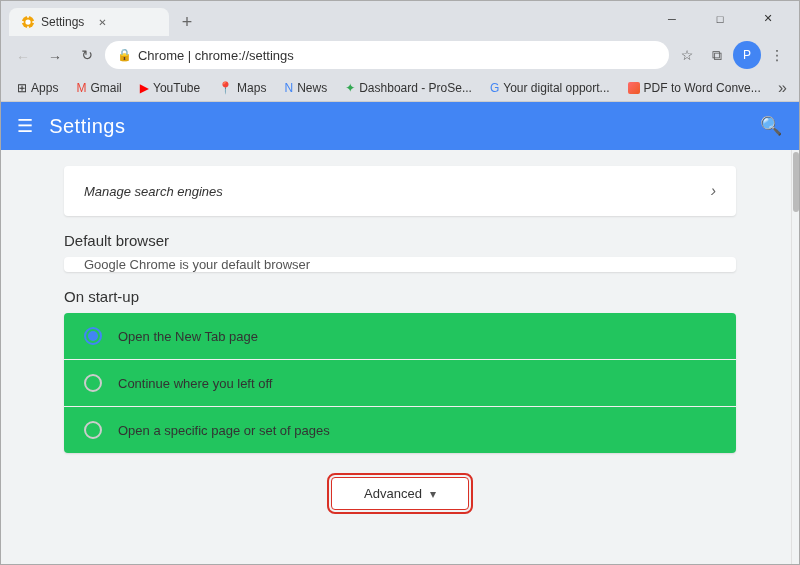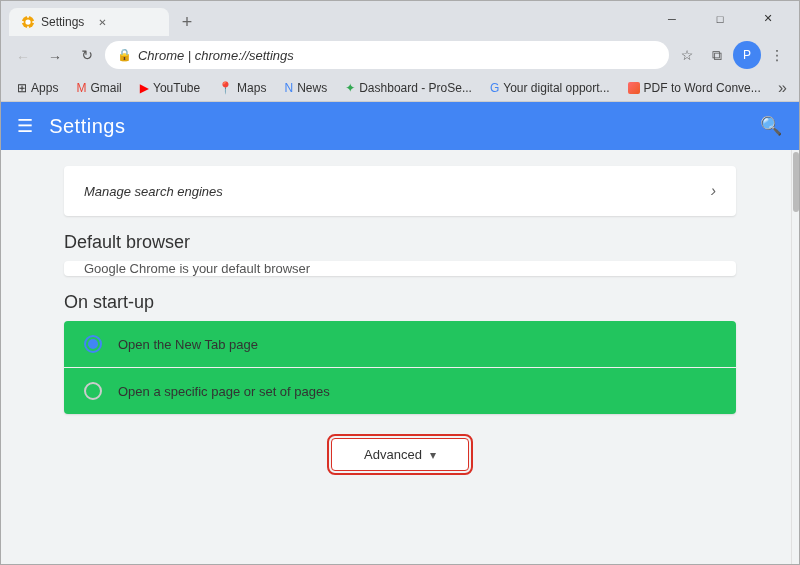--- a/index.html
+++ b/index.html
@@ -18,21 +18,21 @@
     .new-tab-btn { width: 28px; height: 28px; display: flex; align-items: center; justify-content: center; border-radius: 50%; cursor: pointer; font-size: 18px; color: #666; margin-left: 4px; }
     .window-controls { display: flex; gap: 2px; align-items: center; }
     .win-btn { width: 46px; height: 28px; display: flex; align-items: center; justify-content: center; cursor: pointer; font-size: 11px; color: #333; }
 
     
     .address-bar { background: #dee1e6; display: flex; align-items: center; padding: 4px 8px; gap: 4px; height: 38px; }
     .nav-btn { width: 28px; height: 28px; border-radius: 50%; display: flex; align-items: center; justify-content: center; cursor: pointer; color: #555; font-size: 14px; }
     .nav-btn.disabled { color: #bbb; cursor: default; }
     .omnibox { flex: 1; background: white; border-radius: 20px; height: 28px; display: flex; align-items: center; padding: 0 12px; gap: 6px; font-size: 13px; color: #333; }
     .omnibox-lock { color: #555; font-size: 12px; }
-    .omnibox-text { flex: 1; color: #333; font-style: italic; }
+    .omnibox-text { flex: 1; color: #333; }
     .toolbar-right { display: flex; align-items: center; gap: 2px; }
     .toolbar-btn { width: 28px; height: 28px; border-radius: 50%; display: flex; align-items: center; justify-content: center; cursor: pointer; color: #555; font-size: 14px; }
     .avatar-btn { width: 28px; height: 28px; border-radius: 50%; background: #4285f4; display: flex; align-items: center; justify-content: center; color: white; font-size: 12px; cursor: pointer; }
 
     
     .bookmarks-bar { background: #dee1e6; display: flex; align-items: center; padding: 0 8px; height: 28px; gap: 2px; border-bottom: 1px solid #ccc; }
     .bookmark-item { display: flex; align-items: center; gap: 4px; padding: 2px 8px; border-radius: 4px; font-size: 12px; color: #333; cursor: pointer; white-space: nowrap; }
     .more-btn { margin-left: auto; font-size: 16px; cursor: pointer; color: #555; padding: 2px 4px; }
 
     
@@ -41,21 +41,21 @@
     .app-header-title { font-size: 20px; font-weight: 400; letter-spacing: 0.5px; }
     .app-header-search { margin-left: auto; font-size: 18px; cursor: pointer; }
     .settings-inner { max-width: 720px; margin: 0 auto; padding: 16px 24px 40px; }
 
     .settings-section { background: white; border-radius: 4px; box-shadow: 0 1px 2px rgba(0,0,0,0.1); margin-bottom: 16px; }
 
     .settings-row { display: flex; align-items: center; justify-content: space-between; padding: 16px 20px; font-size: 13px; color: #333; cursor: pointer; font-style: italic; }
     .settings-row-label { color: #333; }
     .settings-row-arrow { color: #666; font-size: 16px; }
 
-    .section-title { font-size: 18px; font-weight: 500; color: #333; margin: 16px 0 8px; }
+    .section-title { font-size: 15px; font-weight: 500; color: #333; margin: 16px 0 8px; }
 
     .info-box { background: white; border-radius: 4px; box-shadow: 0 1px 2px rgba(0,0,0,0.1); padding: 0 20px; font-size: 13px; color: #555; margin-bottom: 16px; }
 
     .startup-options { background: #22c55e; border-radius: 4px; box-shadow: 0 1px 2px rgba(0,0,0,0.1); margin-bottom: 24px; }
     .startup-option { display: flex; align-items: center; gap: 16px; padding: 14px 20px; cursor: pointer; font-size: 13px; color: #333; }
     .startup-option:not(:last-child) { border-bottom: 1px solid #f0f0f0; }
 
     
     .radio { width: 18px; height: 18px; border-radius: 50%; border: 2px solid #ccc; display: flex; align-items: center; justify-content: center; flex-shrink: 0; }
     .radio.checked { border-color: #4285f4; }
@@ -179,20 +179,24 @@
         </div>
 
         <div class="section-title">On start-up</div>
         <div class="startup-options">
           <div class="startup-option">
             <div class="radio checked"></div>
             <span>Open the New Tab page</span>
           </div>
           <div class="startup-option">
             <div class="radio"></div>
+            <span>Continue where you left off</span>
+          </div>
+          <div class="startup-option">
+            <div class="radio"></div>
             <span>Open a specific page or set of pages</span>
           </div>
         </div>
 
         <div class="advanced-btn-container">
           <button class="advanced-btn">
             <span>Advanced</span>
             <span class="advanced-chevron">▾</span>
           </button>
         </div>

